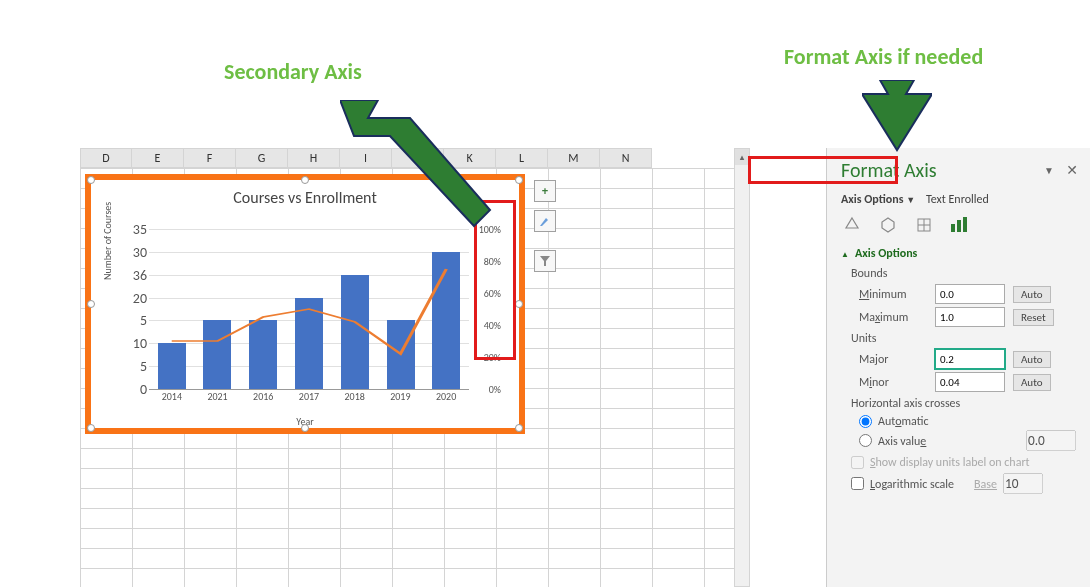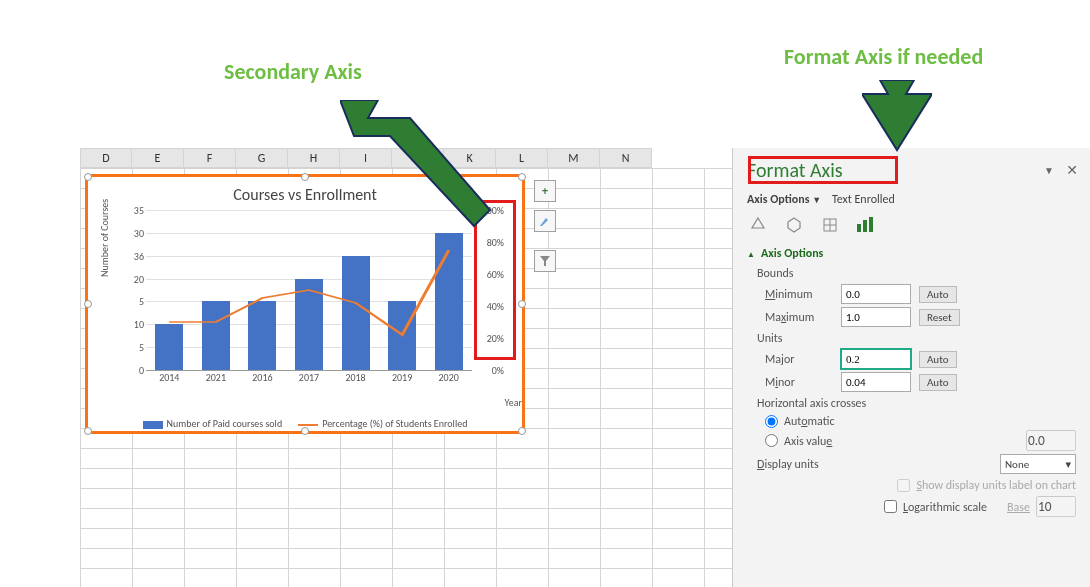--- a/index.html
+++ b/index.html
@@ -17,71 +17,71 @@
 
 .grid { position: absolute; left: 80px; top: 168px; right: 350px; bottom: 0; }
 .gridbg { position: absolute; left: 0; top: 0; right: 0; bottom: 0;
   background-image:
     linear-gradient(to right, #d4d4d4 1px, transparent 1px),
     linear-gradient(to bottom, #d4d4d4 1px, transparent 1px);
   background-size: 52px 20px;
 }
 
 
-.chart-box { position: absolute; left: 85px; top: 174px; width: 440px; height: 260px; background: #fff; border: 3px solid #f97316; z-index: 10; }
+.chart-box { position: absolute; left: 85px; top: 174px; width: 440px; height: 260px; background: #fff; border: 6px solid #f97316; z-index: 10; }
 .chart-handle { position: absolute; width: 8px; height: 8px; border: 1px solid #999; background: #fff; border-radius: 50%; }
 .ht { top: -4px; } .hb { bottom: -4px; } .hm { top: 50%; margin-top: -4px; }
 .hl { left: -4px; } .hr { right: -4px; } .hc { left: 50%; margin-left: -4px; }
 
 .chart-title { text-align: center; font-size: 16px; color: #444; padding: 8px 0 4px; }
-.plot { position: relative; height: 160px; margin: 2px 50px 0 58px; }
+.plot { position: relative; height: 160px; margin: 18px 50px 0 58px; }
 .plot .grid-h { position: absolute; left: 0; right: 0; border-top: 1px solid #e0e0e0; }
 .plot .bar { position: absolute; bottom: 0; width: 28px; background: #4472C4; }
 .plot .xaxis { position: absolute; left: 0; right: 0; bottom: -14px; display: flex; justify-content: space-around; font-size: 10px; color: #555; }
-.yaxis { position: absolute; left: 36px; top: 0; bottom: 0; width: 20px; font-size: 10px; color: #555; height: 160px; }
+.yaxis { position: absolute; left: 36px; top: 0; bottom: 0; width: 20px; font-size: 14px; color: #555; height: 160px; }
 .yaxis div { position: absolute; right: 0; transform: translateY(-50%); }
 .yaxis2 { position: absolute; right: 16px; top: 0; bottom: 0; width: 32px; text-align: right; font-size: 10px; color: #555; height: 160px; }
 .yaxis2 div { position: absolute; right: 2px; transform: translateY(-50%); }
 .ylabel { position: absolute; left: 10px; top: 100px; transform: rotate(-90deg); transform-origin: left top; font-size: 10px; color: #555; }
-.xlabel { text-align: right; font-size: 10px; color: #555; margin-top: 26px; }
+.xlabel { text-align: center; font-size: 10px; color: #555; margin-top: 26px; }
 .legend { display: flex; gap: 16px; justify-content: center; font-size: 10px; color: #555; margin-top: 8px; align-items: center; }
 .swatch-bar { display: inline-block; width: 20px; height: 8px; background: #4472C4; margin-right: 4px; vertical-align: middle; }
 .swatch-line { display: inline-block; width: 20px; height: 2px; background: #ED7D31; margin-right: 4px; vertical-align: middle; }
 .linepath { position: absolute; left: 0; top: 0; width: 100%; height: 100%; overflow: visible; }
 
 
 .redbox { position: absolute; border: 3px solid #E21B1B; z-index: 20; }
 
 
 .chart-btn { position: absolute; width: 22px; height: 22px; border: 1px solid #a0a0a0; background: #f7f7f7; display: flex; align-items: center; justify-content: center; font-size: 12px; color: #3b7b3b; z-index: 12; }
 
 
 .vscroll { position: absolute; right: 340px; top: 148px; bottom: 0; width: 16px; background: #f0f0f0; border: 1px solid #d4d4d4; }
 .vscroll .btn { height: 16px; background: #e0e0e0; text-align: center; font-size: 9px; line-height: 16px; color: #666; }
 
 
-.pane { position: absolute; right: 0; top: 148px; bottom: 0; width: 358px; background: #f3f3f3; border-left: 1px solid #ccc; padding: 10px 14px 0; font-size: 13px; color: #444; }
+.pane { position: absolute; right: 0; top: 148px; bottom: 0; width: 264px; background: #f3f3f3; border-left: 1px solid #ccc; padding: 10px 14px 0; font-size: 13px; color: #444; }
 .pane-title { color: #2E7D32; font-size: 20px; font-weight: 400; margin-bottom: 10px; display: inline-block; }
 .pane-close { position: absolute; right: 12px; top: 14px; font-size: 14px; color: #666; }
 .pane-drop { position: absolute; right: 36px; top: 16px; font-size: 10px; color: #666; }
 .tabs { font-size: 12px; margin-bottom: 8px; }
 .tabs b { font-weight: 700; }
 .tabs .tri { font-size: 9px; }
 .icon-row { display: flex; gap: 14px; margin: 4px 0 10px; align-items: center; }
 .icon-row .ic { width: 22px; height: 22px; display: flex; align-items: center; justify-content: center; }
 .section-hd { color: #1E6B1E; font-weight: 600; font-size: 12px; margin: 6px 0 6px; }
 .section-hd::before { content: "▲"; display: inline-block; transform: rotate(0); font-size: 8px; margin-right: 6px; color: #1E6B1E; }
 .sub { font-size: 12px; color: #555; margin: 4px 0 4px 10px; }
 .row { display: flex; align-items: center; margin: 3px 0 3px 18px; gap: 8px; }
 .row label { width: 68px; font-size: 12px; color: #555; }
 .row input[type=text] { width: 70px; height: 20px; border: 1px solid #aaa; font-size: 11px; padding: 0 4px; background: #fff; }
 .row .btn { font-size: 11px; color: #444; background: #e6e6e6; border: 1px solid #bbb; padding: 1px 7px; }
 .radio-row { display: flex; align-items: center; margin: 2px 0 2px 18px; gap: 6px; font-size: 12px; color: #555; }
 .radio-row input { margin: 0; }
-.check-row { display: flex; align-items: center; margin: 4px 0 4px 10px; gap: 6px; font-size: 12px; color: #555; justify-content: flex-end; }
+.check-row { display: flex; align-items: center; margin: 4px 0 4px 10px; gap: 6px; font-size: 12px; color: #555; }
 .check-row.disabled { color: #aaa; }
 .select { border: 1px solid #aaa; background: #fff; font-size: 11px; padding: 1px 4px; height: 20px; width: 76px; display: inline-flex; justify-content: space-between; align-items: center; }
 .underline { text-decoration: underline; }
 </style>
 </head>
 <body>
 
 <div class="annot" style="left:224px; top:58px;">Secondary Axis</div>
 <div class="annot" style="left:784px; top:43px;">Format Axis if needed</div>
 
@@ -167,24 +167,20 @@
           <span>2021</span>
           <span>2016</span>
           <span>2017</span>
           <span>2018</span>
           <span>2019</span>
           <span>2020</span>
       </div>
     </div>
   </div>
   <div class="xlabel">Year</div>
-  <div class="legend">
-    <span><span class="swatch-bar"></span><span>Number of Paid courses sold</span></span>
-    <span><span class="swatch-line"></span><span>Percentage (%) of Students Enrolled</span></span>
-  </div>
 </div>
 
 <div class="redbox" style="left:474px; top:200px; width:42px; height:160px;"></div>
 <div class="redbox" style="left:748px; top:156px; width:150px; height:28px;"></div>
 
 <div class="chart-btn" style="left:534px; top:180px;">
     <span style="color:#3b7b3b;font-weight:700">+</span>
   </div>
 <div class="chart-btn" style="left:534px; top:210px;">
     <svg width="14" height="14">
@@ -247,46 +243,39 @@
     <span class="btn">Auto</span>
   </div>
   <div class="row">
     <label>Ma<span class="underline">x</span>imum</label>
     <input type="text" value="1.0" style="">
     <span class="btn">Reset</span>
   </div>
   <div class="sub">Units</div>
   <div class="row">
     <label>Ma<span class="underline">j</span>or</label>
-    <input type="text" style="border-color: rgb(34, 170, 136); outline: rgb(34, 170, 136) solid 1px; font-family: Liberation Serif, serif;" value="0.2">
+    <input type="text" style="border-color: rgb(34, 170, 136); outline: rgb(34, 170, 136) solid 1px;" value="0.2">
     <span class="btn">Auto</span>
   </div>
   <div class="row">
     <label>M<span class="underline">i</span>nor</label>
     <input type="text" value="0.04" style="">
     <span class="btn">Auto</span>
   </div>
   <div class="sub">Horizontal axis crosses</div>
   <div class="radio-row">
       <input type="radio" checked="" style="">
       <span>Aut<span class="underline">o</span>matic</span>
     </div>
   <div class="radio-row">
       <input type="radio" style="">
       <span>Axis valu<span class="underline">e</span></span>
       <input type="text" disabled="" style="width: 50px; margin-left: auto;" value="0.0">
     </div>
 
-  <div class="row" style="margin-left:10px">
-    <label style="width:90px"><span class="underline">D</span>isplay units</label>
-    <span style="margin-left:auto" class="select">
-        <span>None</span>
-        <span>▾</span>
-      </span>
-  </div>
   <div class="check-row disabled">
       <input type="checkbox" disabled="" style="">
       <span><span class="underline">S</span>how display units label on chart</span>
     </div>
   <div class="check-row">
       <input type="checkbox" style="">
       <span><span class="underline">L</span>ogarithmic scale</span>
       <span style="margin-left:14px;color:#aaa"><span class="underline">Base</span></span>
       <input type="text" disabled="" style="width: 40px;" value="10">
     </div>

